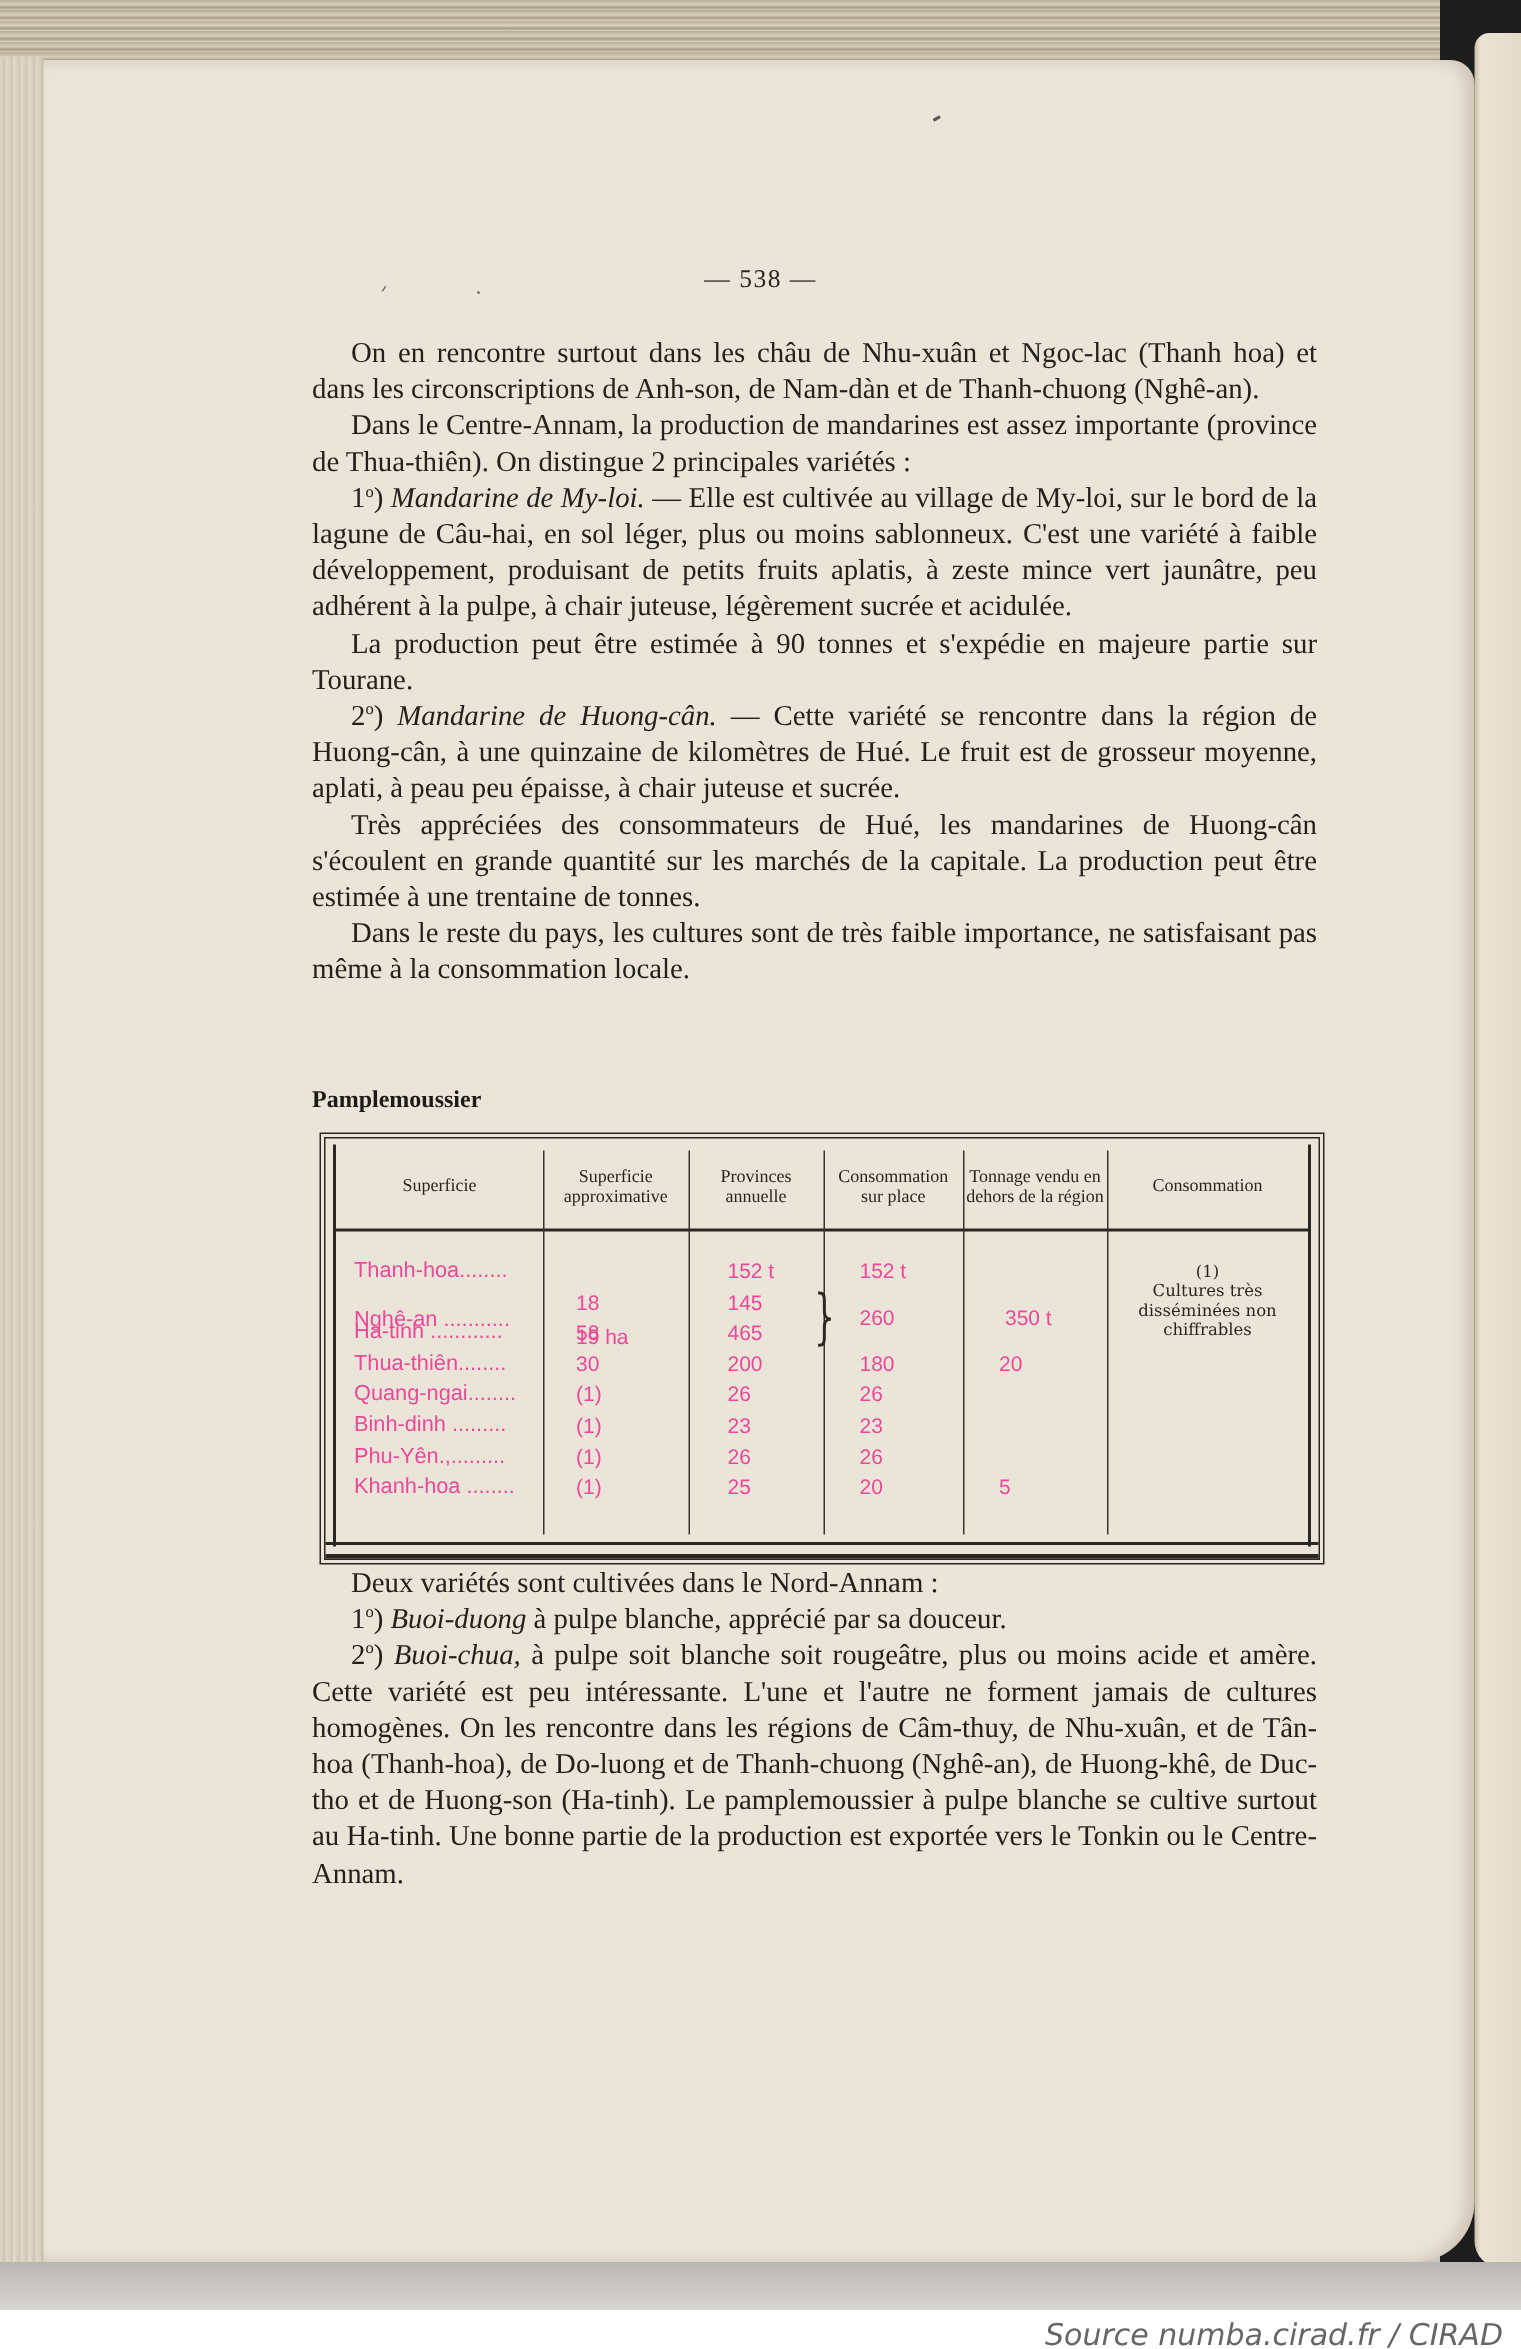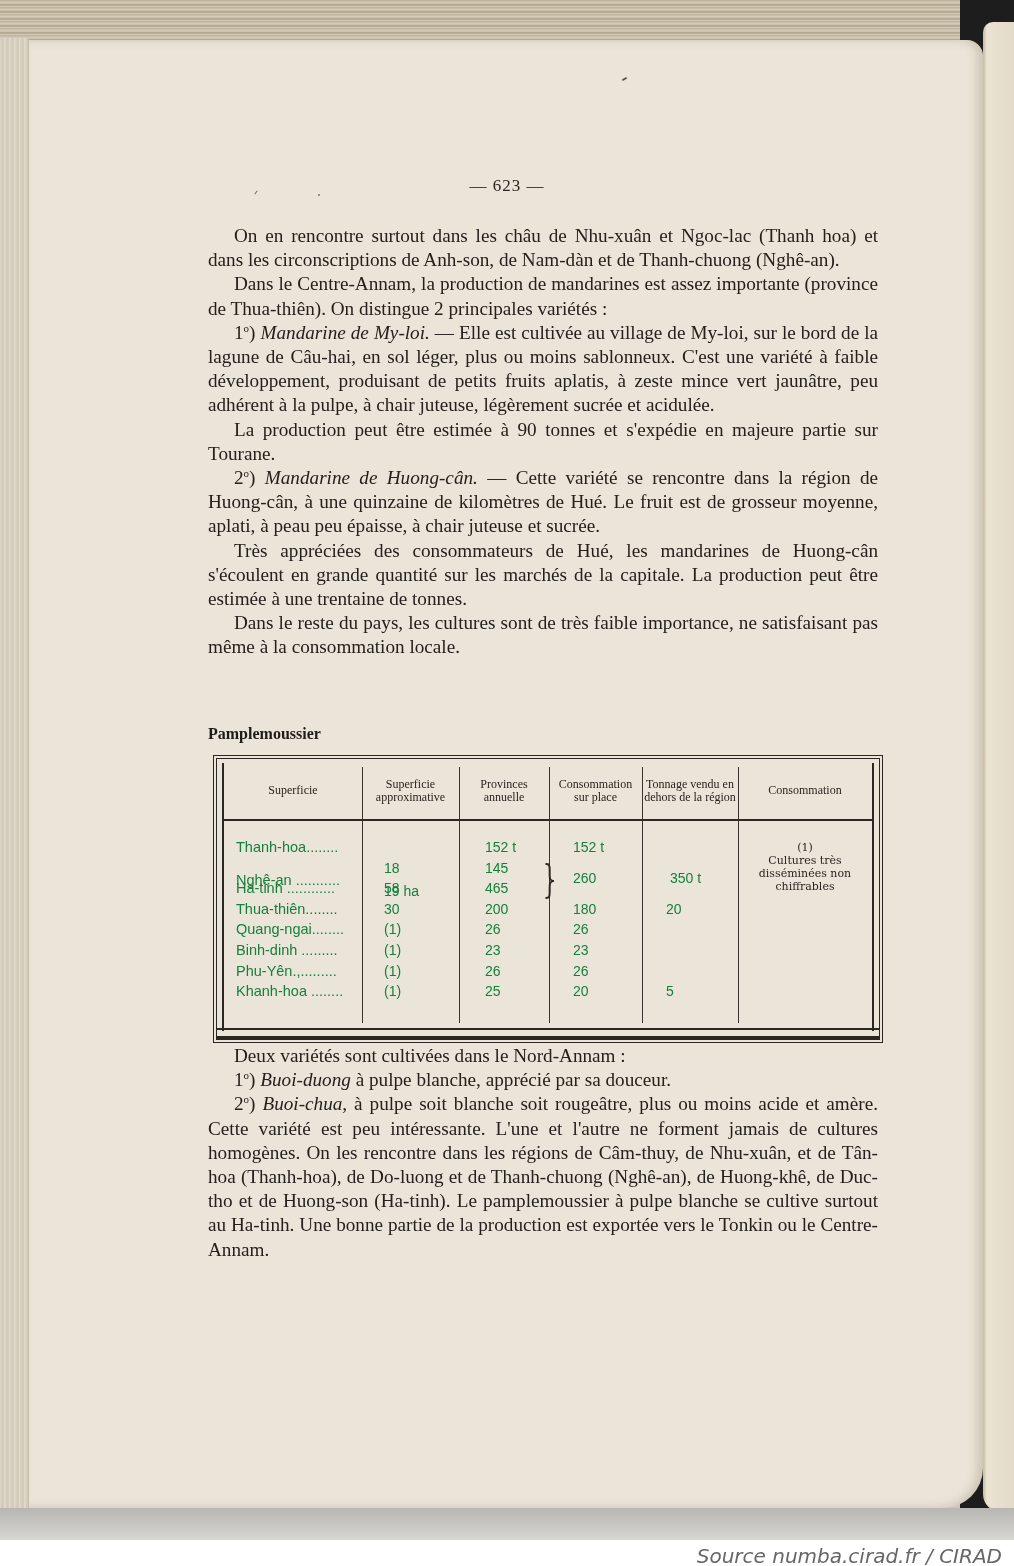--- a/index.html
+++ b/index.html
@@ -75,21 +75,21 @@
     position:absolute; left:0; right:0; bottom:0; height:6px;
     border-top:2px solid #2b2723; border-bottom:3px solid #2b2723;
   }
   .col-sep { position:absolute; top:4px; width:1px; background:#3a342e; }
   .head-rule { position:absolute; left:0; right:0; top:56px; height:2px; background:#2b2723; }
   .th {
     position:absolute; top:0; height:56px; display:flex; align-items:center; justify-content:center;
     text-align:center; font-family:"Liberation Serif", serif; font-size:12px; line-height:13.5px; color:#28241f;
   }
   .cell {
-    position:absolute; font-family:"Liberation Sans", sans-serif; font-size:14px; color:#15803d; white-space:nowrap;
+    position:absolute; font-family:"Liberation Sans", sans-serif; font-size:14px; color:#ec4899; white-space:nowrap;
   }
   .prov { font-family:"Liberation Sans", sans-serif; font-size:14.5px; }
   .brace {
     position:absolute; font-family:"DejaVu Serif", serif; font-size:40px; line-height:40px; color:#2b2723;
     transform:scaleX(0.55);
   }
   .obs {
     position:absolute; text-align:center; font-family:"DejaVu Serif", serif; font-size:11px; line-height:13px; color:#28241f;
   }
 </style>
@@ -100,21 +100,21 @@
 <div class="page-stack-top"></div>
 <div class="spine-shadow"></div>
 <div class="right-pages"></div>
 <div class="page"></div>
 <div class="page-stack-left"></div>
 <div class="bottom-shadow"></div>
 <div class="speck1"></div>
 <div class="speck2"></div>
 <div class="speck3"></div>
 
-<div class="page-number">— 623 —</div>
+<div class="page-number">— 538 —</div>
 
 <div class="text-block" id="top-text" style="top:224px;">
     <p><span>On en rencontre surtout dans les châu de Nhu-xuân et Ngoc-lac (Thanh hoa) et dans les circonscriptions de Anh-son, de Nam-dàn et de Thanh-chuong (Nghê-an).</span></p>
     <p><span>Dans le Centre-Annam, la production de mandarines est assez importante (province de Thua-thiên). On distingue 2 principales variétés :</span></p>
     <p><span>1</span><sup>o</sup><span>) </span><i>Mandarine de My-loi.</i><span> — Elle est cultivée au village de My-loi, sur le bord de la lagune de Câu-hai, en sol léger, plus ou moins sablonneux. C'est une variété à faible développement, produisant de petits fruits aplatis, à zeste mince vert jaunâtre, peu adhérent à la pulpe, à chair juteuse, légèrement sucrée et acidulée.</span></p>
     <p><span>La production peut être estimée à 90 tonnes et s'expédie en majeure partie sur Tourane.</span></p>
     <p><span>2</span><sup>o</sup><span>) </span><i>Mandarine de Huong-cân.</i><span> — Cette variété se rencontre dans la région de Huong-cân, à une quinzaine de kilomètres de Hué. Le fruit est de grosseur moyenne, aplati, à peau peu épaisse, à chair juteuse et sucrée.</span></p>
     <p><span>Très appréciées des consommateurs de Hué, les mandarines de Huong-cân s'écoulent en grande quantité sur les marchés de la capitale. La production peut être estimée à une trentaine de tonnes.</span></p>
     <p><span>Dans le reste du pays, les cultures sont de très faible importance, ne satisfaisant pas même à la consommation locale.</span></p>
   </div>

